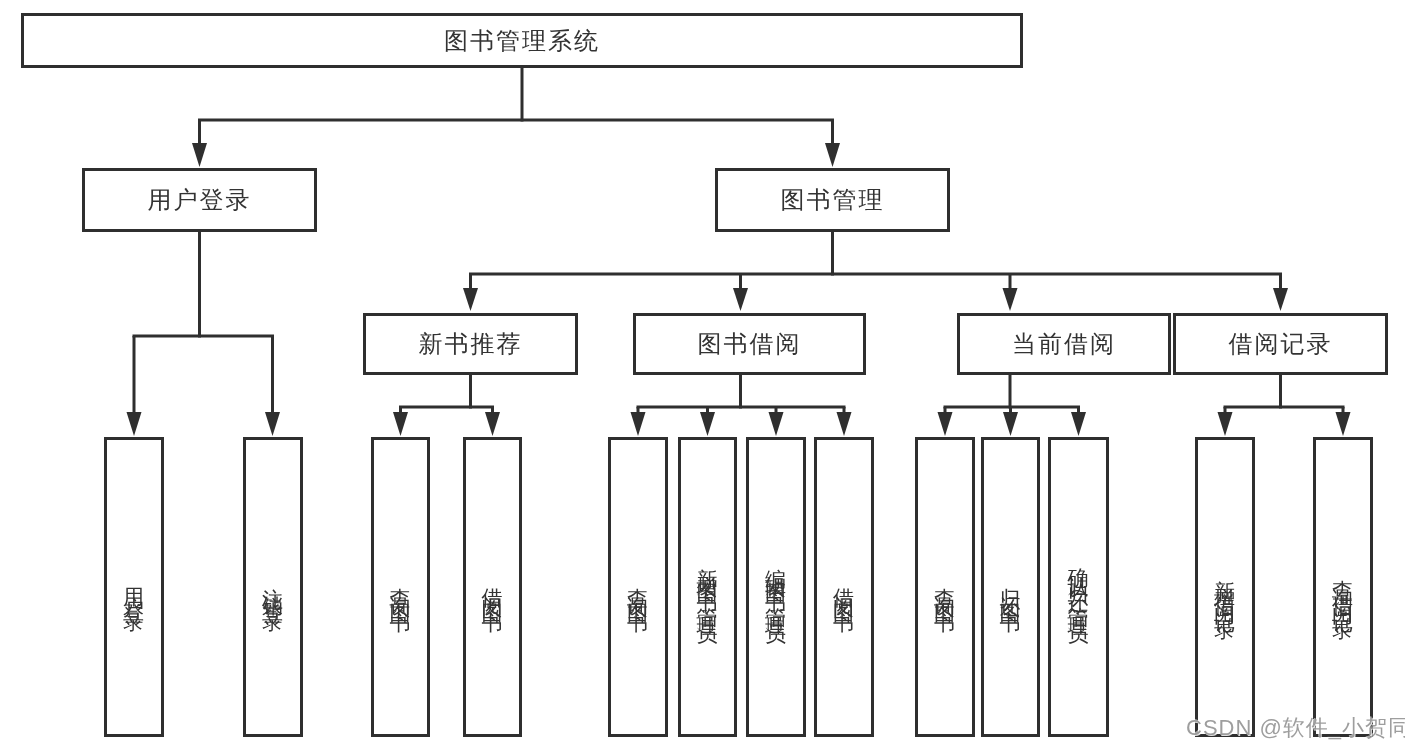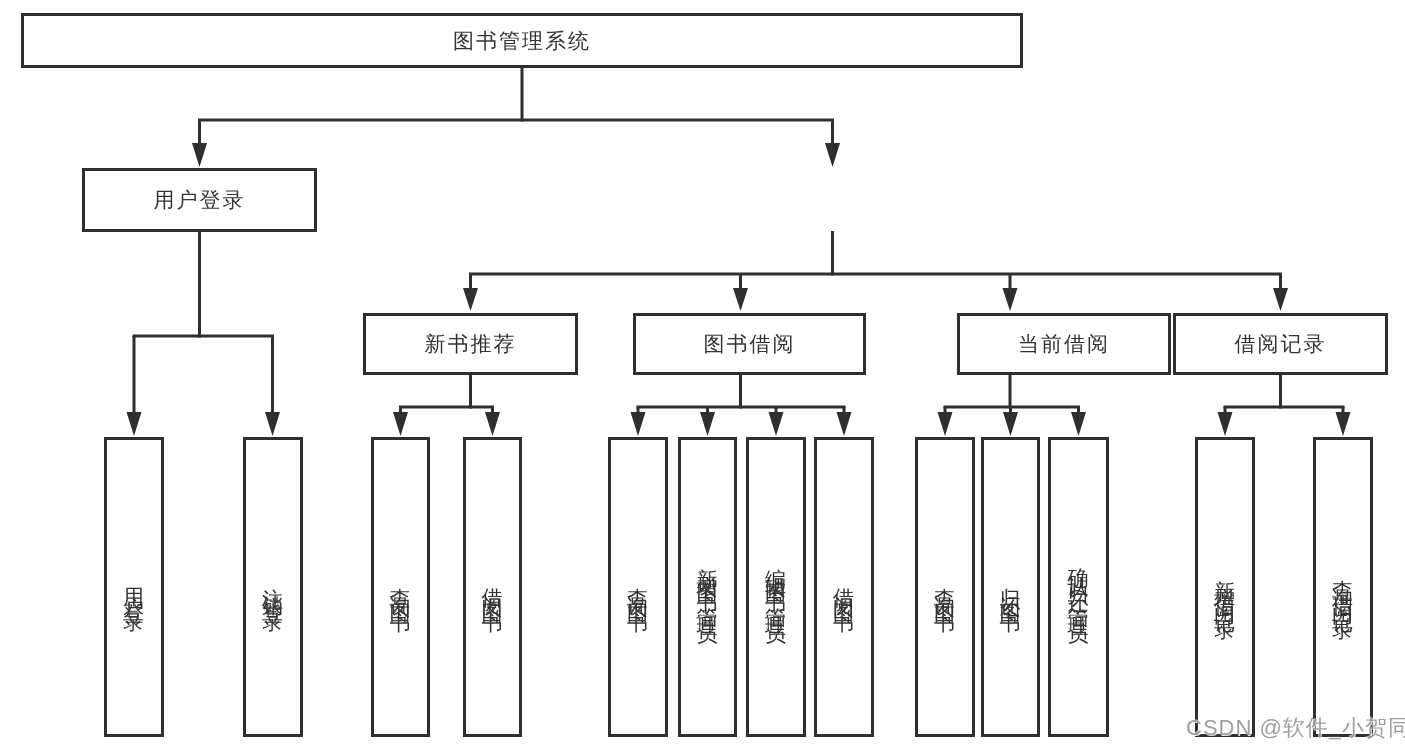--- a/index.html
+++ b/index.html
@@ -16,21 +16,21 @@
     position: absolute;
     border: 3px solid #2f2f2f;
     background: #ffffff;
     color: #333333;
     display: flex;
     align-items: center;
     justify-content: center;
     z-index: 2;
   }
   .hnode {
-    font-size: 21px;
+    font-size: 24px;
     letter-spacing: 2px;
     white-space: nowrap;
   }
   .vnode .vtext {
     writing-mode: vertical-rl;
     text-orientation: mixed;
     font-size: 21px;
     letter-spacing: 8px;
     line-height: 1;
     white-space: nowrap;
@@ -120,20 +120,21 @@
     <polygon points="1078.5,436 1071,412 1086,412"></polygon>
     <line x1="1225" y1="407" x2="1225" y2="415"></line>
     <polygon points="1225,436 1217.5,412 1232.5,412"></polygon>
     <line x1="1343" y1="407" x2="1343" y2="415"></line>
     <polygon points="1343,436 1335.5,412 1350.5,412"></polygon>
   </svg>
 
   <div class="node hnode" style="left:21px; top:13px; width:1002px; height:55px;">图书管理系统</div>
 
   <div class="node hnode" style="left:82px; top:168px; width:235px; height:64px;">用户登录</div>
+  <div class="node hnode" style="left:715px; top:168px; width:235px; height:64px;">图书管理</div>
 
   <div class="node hnode" style="left:363px; top:313px; width:215px; height:62px;font-family:Liberation Serif, serif;">新书推荐</div>
   <div class="node hnode" style="left:633px; top:313px; width:233px; height:62px;">图书借阅</div>
   <div class="node hnode" style="left:957px; top:313px; width:214px; height:62px;">当前借阅</div>
   <div class="node hnode" style="left:1173px; top:313px; width:215px; height:62px;">借阅记录</div>
 
   <div class="node vnode" style="left:104px; top:437px; width:60px; height:300px;">
     <span class="vtext">用户登录</span>
   </div>
   <div class="node vnode" style="left:243px; top:437px; width:60px; height:300px;">

